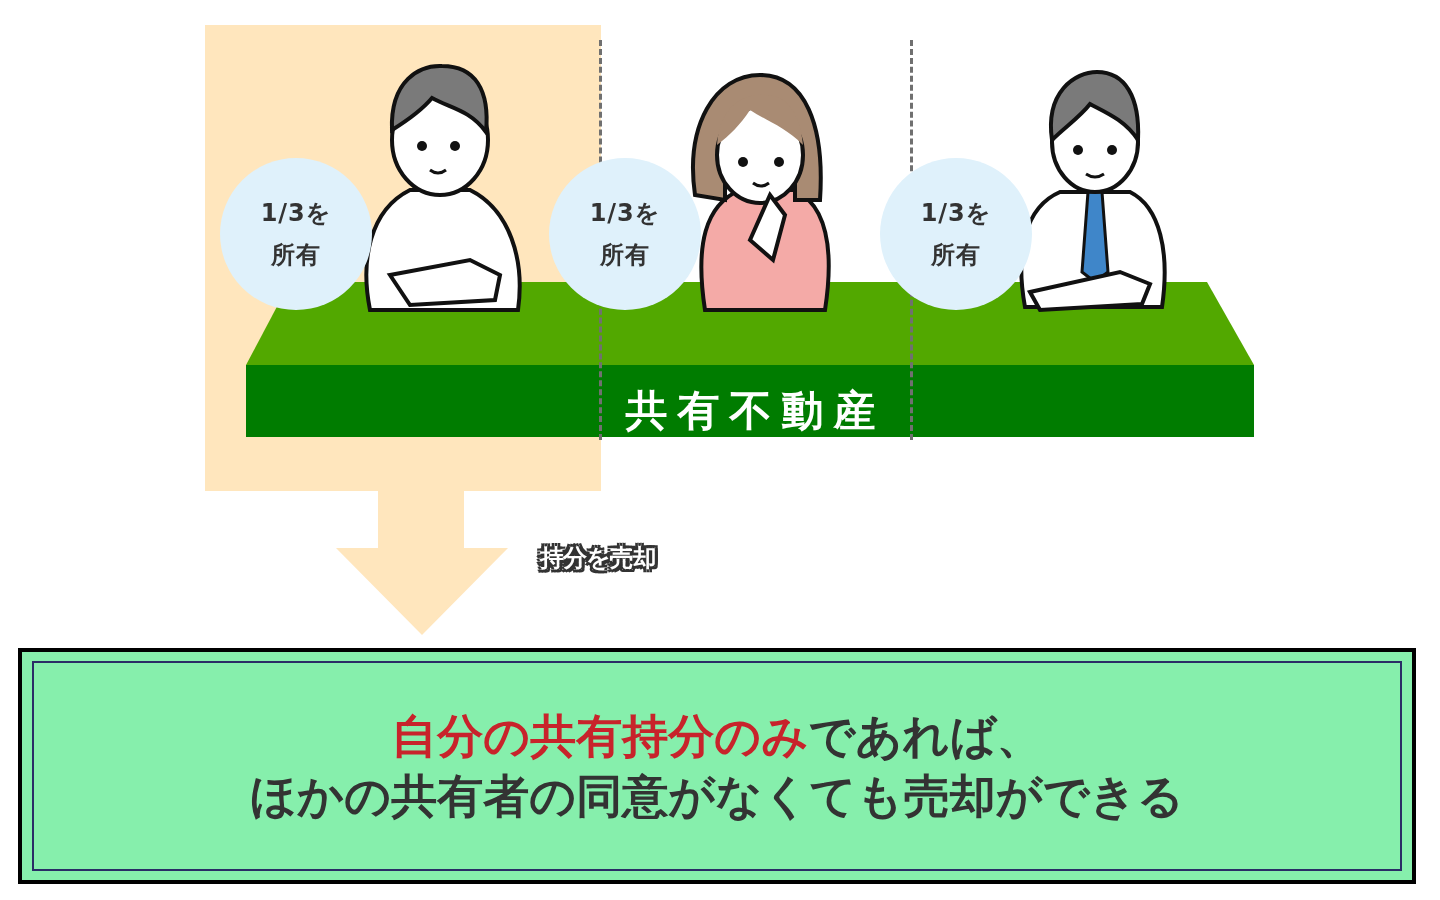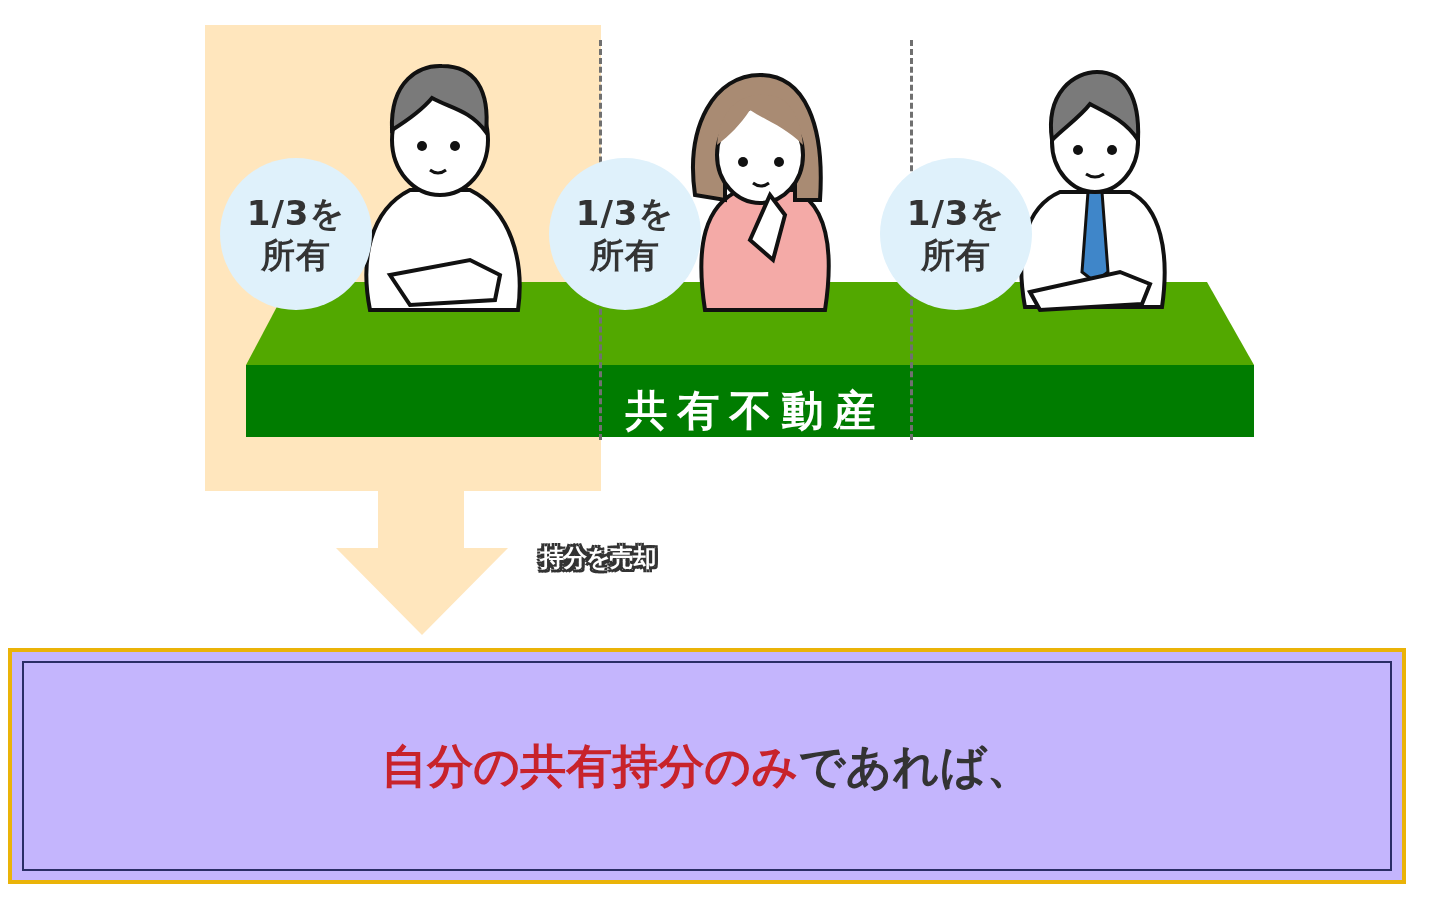--- a/index.html
+++ b/index.html
@@ -7,30 +7,30 @@
          font-family:"DejaVu Sans", "Liberation Sans", sans-serif; }
   .abs { position:absolute; }
   #seller-pane { left:205px; top:25px; width:396px; height:466px; background:#ffe6bd; }
   .divider { width:0; border-left:3px dashed #707070; }
   #divider-1 { left:599px; top:40px; height:400px; }
   #divider-2 { left:910px; top:40px; height:400px; }
   #land-svg { left:0; top:0; }
   .person svg { overflow:visible; }
   .bubble { width:152px; height:152px; border-radius:50%; background:#dff1fb;
             display:flex; flex-direction:column; align-items:center; justify-content:center;
-            color:#333333; font-size:34px; line-height:42px; font-weight:bold; letter-spacing:1px; }
+            color:#333333; font-size:24px; line-height:42px; font-weight:bold; letter-spacing:1px; }
   .bubble-line { display:block; }
   #land-label { left:600px; top:365px; width:311px; height:92px; display:flex; align-items:center;
                 justify-content:center; color:#ffffff; font-size:42px; font-weight:bold; letter-spacing:10px; }
   #arrow { left:336px; top:490px; }
   #sell-label { left:540px; top:542px; font-size:24px; font-weight:bold; color:#ffffff;
                 -webkit-text-stroke:0; letter-spacing:-1px;
                 text-shadow: -3px -3px 0 #333, 3px -3px 0 #333, -3px 3px 0 #333, 3px 3px 0 #333,
                              0 -3px 0 #333, 0 3px 0 #333, -3px 0 0 #333, 3px 0 0 #333; }
-  #result-box { left:8px; top:648px; width:1390px; height:228px; border:4px solid #eab308; background:#c4b5fd; }
+  #result-box { left:18px; top:648px; width:1390px; height:228px; border:4px solid #000000; background:#86efac; }
   #result-inner { position:absolute; left:10px; top:9px; right:10px; bottom:9px; border:2px solid #2a2d66;
                   display:flex; flex-direction:column; align-items:center; justify-content:center; }
   .result-line { font-size:46px; font-weight:bold; color:#333333; line-height:60px; white-space:nowrap; }
   .highlight { color:#c8232b; }
 </style>
 </head>
 <body>
 
 <div id="seller-pane" class="abs"></div>
 
@@ -99,14 +99,15 @@
   <polygon points="42,0 128,0 128,58 172,58 86,145 0,58 42,58" fill="#ffe6bd"></polygon>
 </svg>
 
 <div id="sell-label" class="abs">持分を売却</div>
 
 <div id="result-box" class="abs">
   <div id="result-inner">
     <div class="result-line">
       <span class="highlight">自分の共有持分のみ</span><span>であれば、</span>
     </div>
+    <div class="result-line">ほかの共有者の同意がなくても売却ができる</div>
   </div>
 </div>
 
 </body></html>

